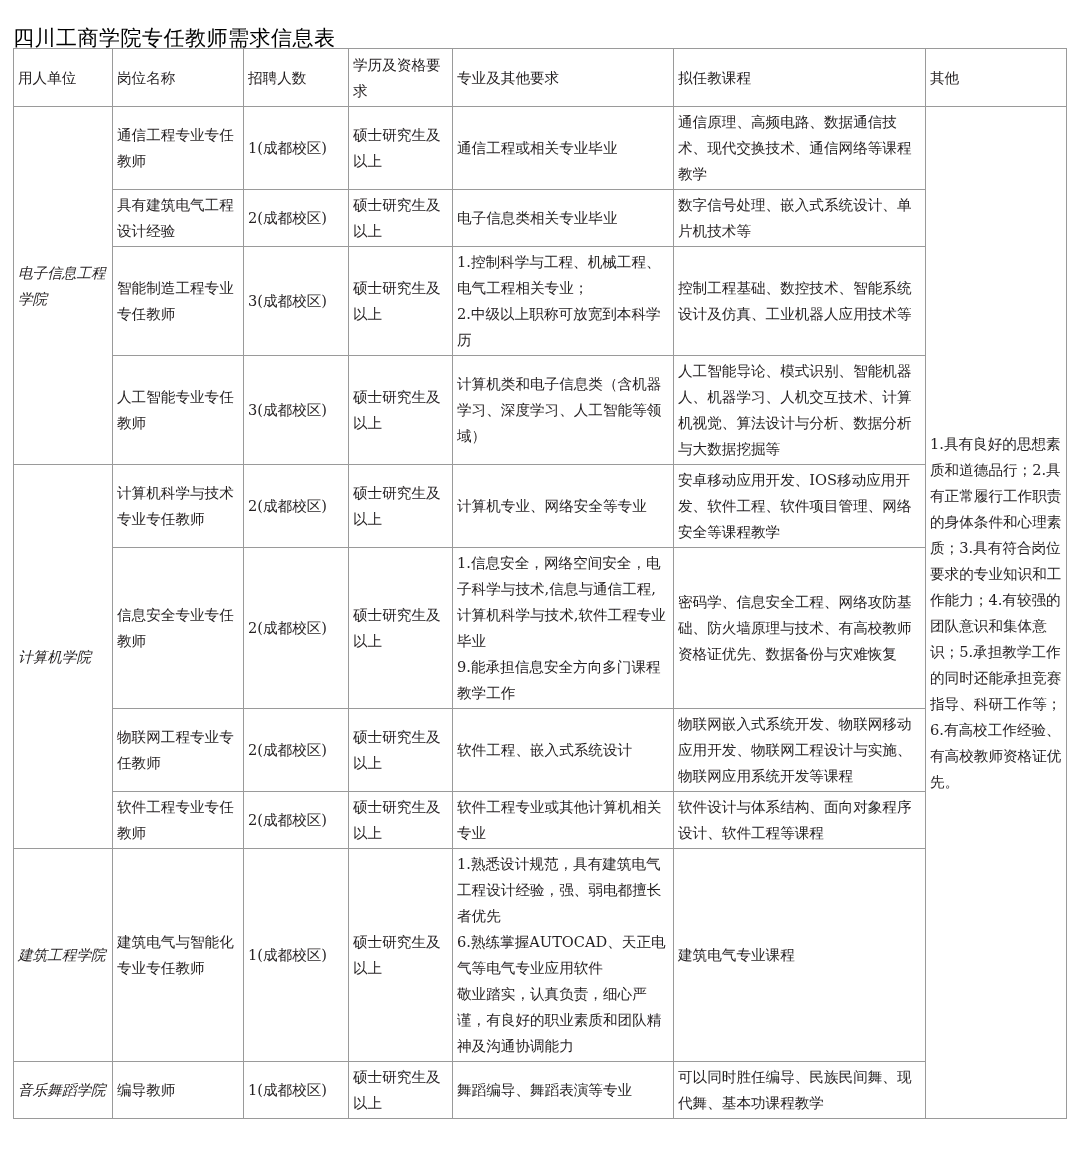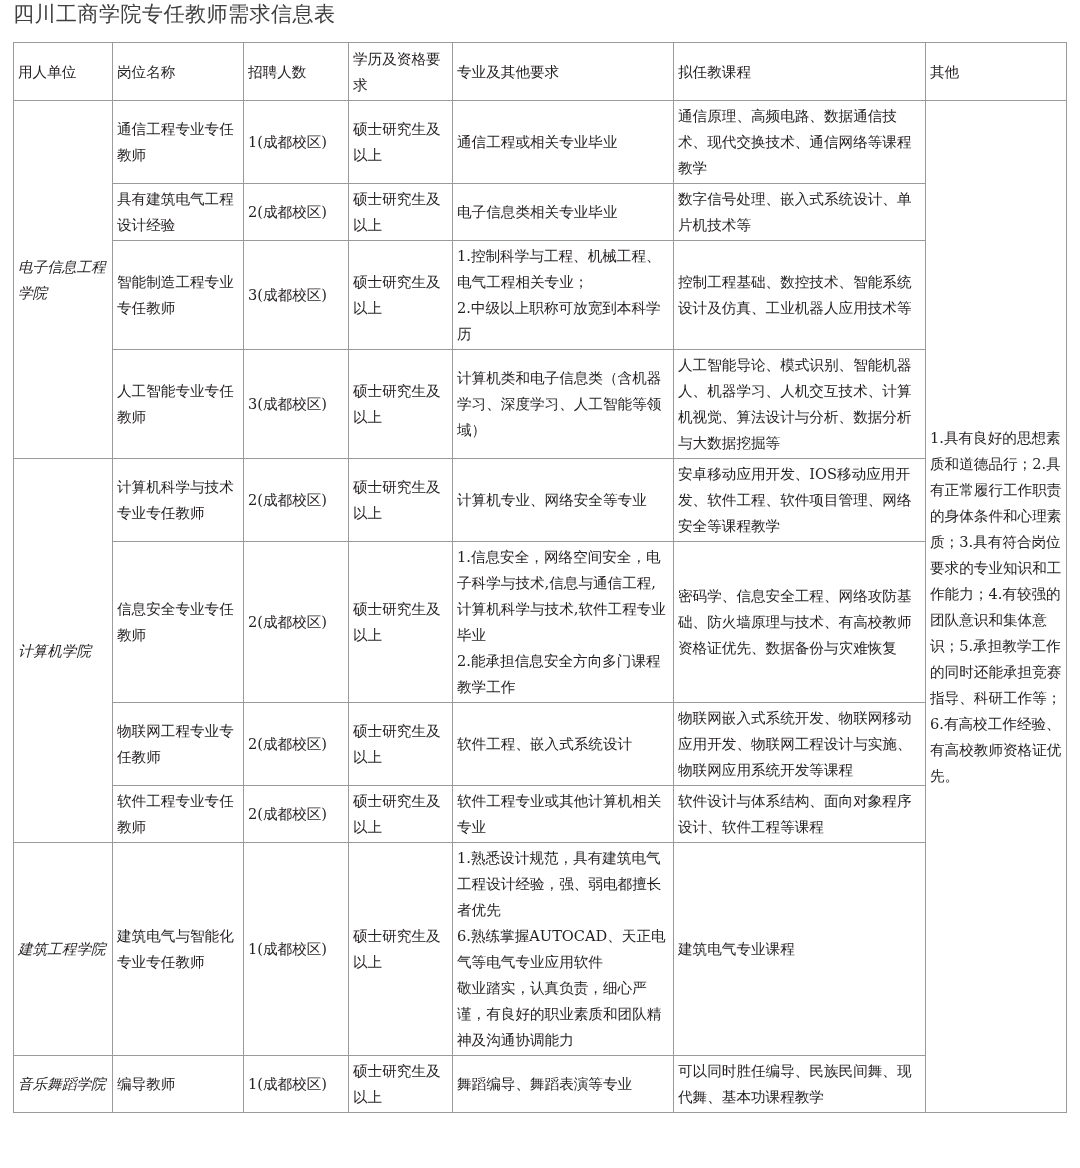--- a/index.html
+++ b/index.html
@@ -17,31 +17,31 @@
   }
   .page {
     position: relative;
     width: 1080px;
     height: 1168px;
     padding: 0;
   }
   .doc-title {
     position: absolute;
     left: 13px;
-    top: 0;
+    top: 24px;
     font-size: 21px;
     line-height: 28px;
     letter-spacing: 0.5px;
-    color: #404040;
+    color: #000000;
     white-space: nowrap;
   }
   table.req-table {
     position: absolute;
     left: 13px;
-    top: 42px;
+    top: 48px;
     width: 1053px;
     border-collapse: collapse;
     table-layout: fixed;
     font-size: 14.6px;
     line-height: 26px;
   }
   table.req-table td, table.req-table th {
     border: 1px solid #9a9a9a;
     vertical-align: middle;
     padding: 2px 4px 2px 4px;
@@ -250,21 +250,21 @@
             </div>
           </td>
           <td class="v-mid">
             <div class="cell-lines">
               <span>硕士研究生及以上</span>
             </div>
           </td>
           <td class="v-mid">
             <div class="cell-lines">
               <span>1.信息安全，网络空间安全，电子科学与技术,信息与通信工程,计算机科学与技术,软件工程专业毕业</span>
-              <span>2.能承担信息安全方向多门课程教学工作</span>
+              <span>9.能承担信息安全方向多门课程教学工作</span>
             </div>
           </td>
           <td class="v-mid">
             <div class="cell-lines">
               <span>密码学、信息安全工程、网络攻防基础、防火墙原理与技术、有高校教师资格证优先、数据备份与灾难恢复</span>
             </div>
           </td>
         </tr>
         <tr>
           <td class="v-mid">

